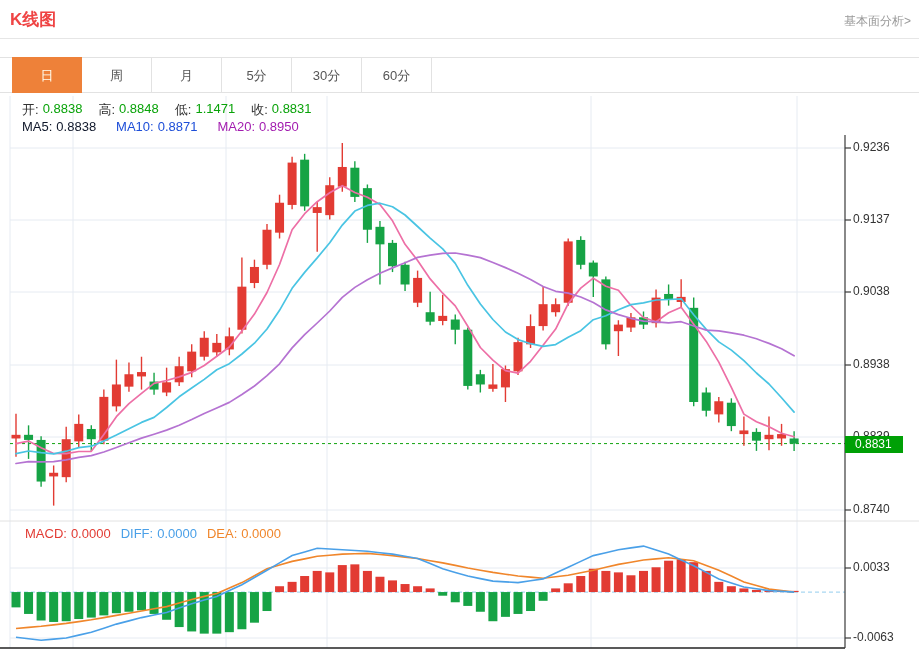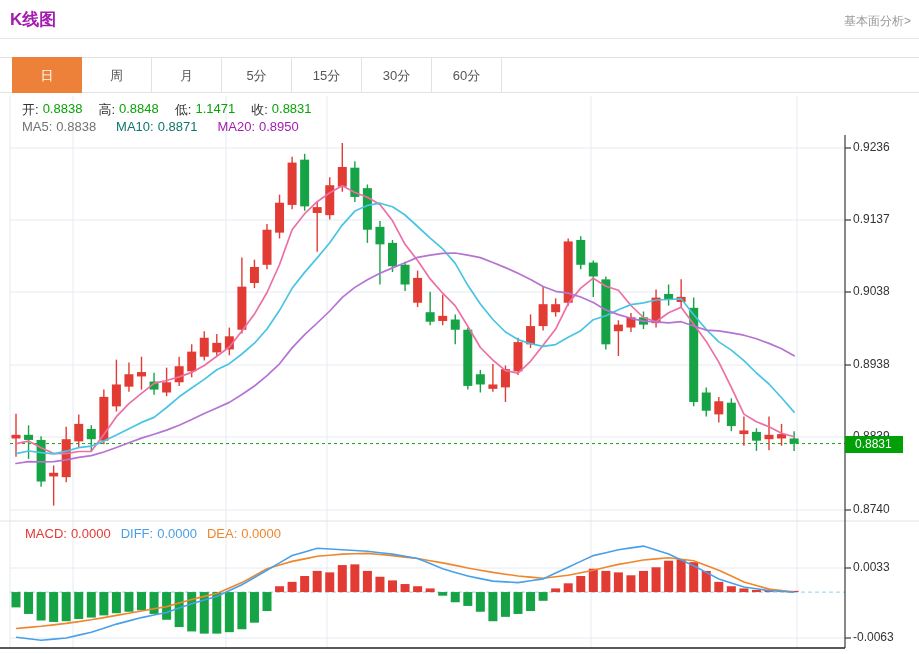--- a/index.html
+++ b/index.html
@@ -1,21 +1,21 @@
 <!DOCTYPE html>
 <html><head>
 <meta charset="utf-8">
 <style>
   html,body{margin:0;padding:0;}
   body{
     width:919px;height:654px;position:relative;overflow:hidden;
     background:#fff;font-family:"Liberation Sans","DejaVu Sans",sans-serif;
     -webkit-font-smoothing:antialiased;
   }
-  .page-title{position:absolute;left:10px;top:8px;font-size:17px;font-weight:bold;color:#a21caf;}
+  .page-title{position:absolute;left:10px;top:8px;font-size:17px;font-weight:bold;color:#ef4444;}
   .fund-link{position:absolute;right:8px;top:13px;font-size:12px;color:#999;text-decoration:none;cursor:pointer;margin-left:35px;}
   .hr-title{position:absolute;left:0;top:38px;width:919px;height:0;border-top:1px solid #e6e6e6;}
   .tabbar{position:absolute;left:0;top:57px;width:919px;height:36px;border-top:1px solid #e2e2e2;border-bottom:1px solid #e2e2e2;box-sizing:border-box;}
   .tabs{position:absolute;left:12px;top:-1px;height:36px;display:flex;}
   .tab{width:70px;height:36px;line-height:36px;text-align:center;font-size:13px;color:#555;
        background:#fff;border:1px solid #e2e2e2;border-left:none;box-sizing:border-box;cursor:pointer;}
   .tab:first-child{border-left:1px solid #e2e2e2;}
   .tab.active{background:#ee8139;border-color:#ee8139;color:#fffdf0;}
   .ohlc-row{position:absolute;left:22px;top:101px;display:flex;gap:16px;font-size:13px;z-index:3;}
   .ohlc-row .lab{color:#333;}
@@ -34,21 +34,20 @@
 <div class="page-title">K线图</div>
 <a class="fund-link">基本面分析&gt;</a>
 <div class="hr-title"></div>
 
 <div class="tabbar">
   <div class="tabs">
     <div class="tab active">日</div>
     <div class="tab">周</div>
     <div class="tab">月</div>
     <div class="tab">5分</div>
-    <div class="tab">15分</div>
     <div class="tab">30分</div>
     <div class="tab">60分</div>
   </div>
 </div>
 
 <svg id="chart-svg" width="919" height="654" viewBox="0 0 919 654">
     <line x1="73" y1="96" x2="73" y2="648" stroke="#e6ebf2" stroke-width="1"></line>
     <line x1="226" y1="96" x2="226" y2="648" stroke="#e6ebf2" stroke-width="1"></line>
     <line x1="327" y1="96" x2="327" y2="648" stroke="#e6ebf2" stroke-width="1"></line>
     <line x1="591" y1="96" x2="591" y2="648" stroke="#e6ebf2" stroke-width="1"></line>
@@ -284,25 +283,25 @@
       <span class="lab">低:</span>
       <span class="val">1.1471</span>
     </span>
   <span class="pair">
       <span class="lab">收:</span>
       <span class="val">0.8831</span>
     </span>
 </div>
 
 <div class="ma-row">
-  <span class="pair" style="color:#737373">
+  <span class="pair" style="color:#0f172a">
       <span>MA5:</span>
       <span>0.8838</span>
     </span>
-  <span class="pair" style="color:#0f766e">
+  <span class="pair" style="color:#1d4ed8">
       <span>MA10:</span>
       <span>0.8871</span>
     </span>
   <span class="pair" style="color:#a21caf">
       <span>MA20:</span>
       <span>0.8950</span>
     </span>
 </div>
 
 <div class="macd-row">

